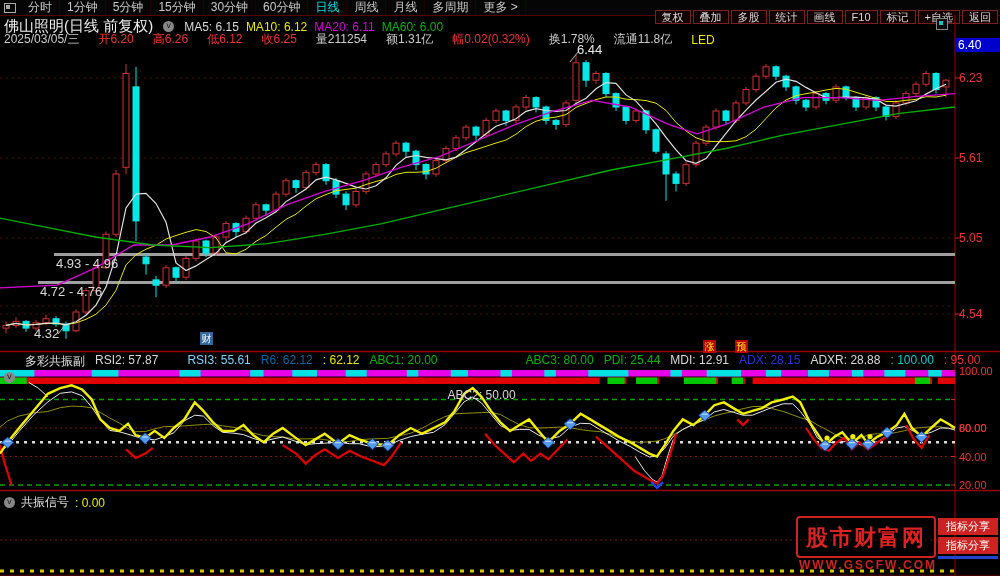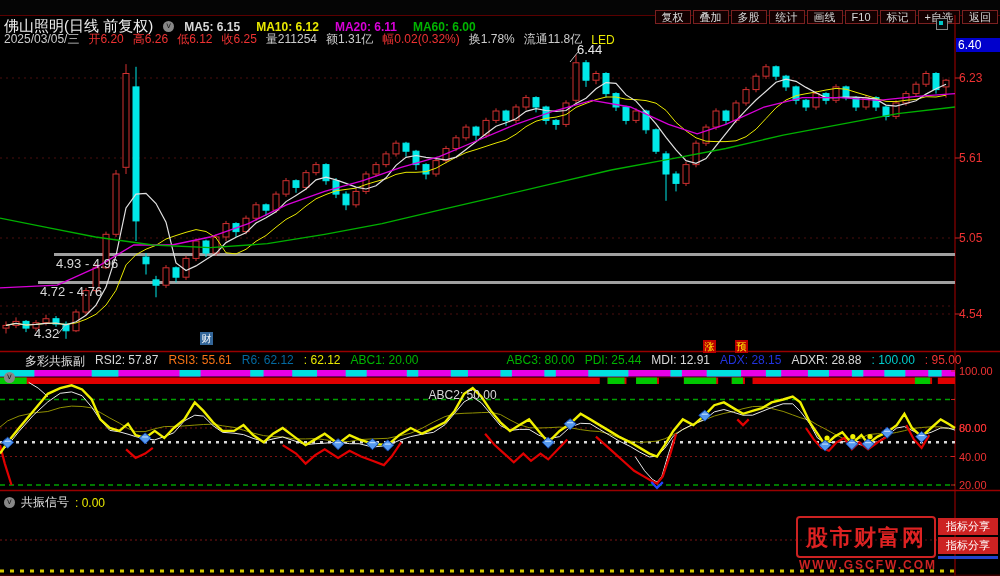--- a/index.html
+++ b/index.html
@@ -15,21 +15,21 @@
   .menu-btn{border:1px solid #7a2020;color:#d8d8d8;padding:0 6px;margin-right:2px;line-height:12px;height:12px;
             font-size:11px;background:#120000;white-space:nowrap;}
   .win-icon{width:10px;height:8px;border:1px solid #aaa;margin:0 5px 0 4px;position:relative;}
   .win-icon::after{content:"";position:absolute;left:1px;top:1px;width:4px;height:4px;background:#aaa;}
   
   .abs{position:absolute;white-space:nowrap;}
   .line1{left:4px;top:17px;display:flex;align-items:center;gap:10px;font-size:12px;}
   .stock{color:#eee;font-size:15px;}
   .chev{width:11px;height:11px;border-radius:50%;background:#888;color:#111;font-size:9px;line-height:11px;
         text-align:center;display:inline-block;}
-  .line2{left:4px;top:31px;display:flex;align-items:center;gap:9px;font-size:12px;}
+  .line2{left:4px;top:31px;display:flex;align-items:center;gap:19px;font-size:12px;}
   .axis-label{color:#ee3232;font-size:12px;left:959px;}
   .hl-badge{left:956px;top:38px;width:42px;height:14px;background:#0000cc;color:#fff;font-size:12px;
             line-height:14px;padding-left:2px;}
   .anno{color:#d8d8d8;font-size:13px;}
   .mini-badge{width:13px;height:13px;font-size:10px;line-height:13px;text-align:center;}
   .ind-header{left:4px;top:353px;display:flex;align-items:center;gap:10px;font-size:12px;}
   .sig-header{left:4px;top:494px;display:flex;align-items:center;gap:6px;font-size:12px;}
   .ind-axis{color:#ee3232;font-size:11px;left:959px;}
   
   .wm-box{left:796px;top:516px;width:136px;height:38px;border:2px solid #cc2222;border-radius:4px;
@@ -42,20 +42,34 @@
   .corner-icon{left:936px;top:18px;width:10px;height:10px;border:1px solid #888;background:#0a0a0a;}
   .corner-icon::after{content:"";position:absolute;left:2px;top:2px;width:4px;height:4px;background:#00c8c8;}
   svg{position:absolute;left:0;top:0;}
 </style>
 </head>
 <body>
 
 <div id="app">
 
   <div class="menubar">
+    <div class="menu-left">
+      <span class="win-icon"></span>
+    <span class="menu-item">分时</span>
+        <span class="menu-item">1分钟</span>
+        <span class="menu-item">5分钟</span>
+        <span class="menu-item">15分钟</span>
+        <span class="menu-item">30分钟</span>
+        <span class="menu-item">60分钟</span>
+        <span class="menu-item active">日线</span>
+        <span class="menu-item">周线</span>
+        <span class="menu-item">月线</span>
+        <span class="menu-item">多周期</span>
+        <span class="menu-item">更多 &gt;</span>
+      </div>
     <div class="menu-right">
         <span class="menu-btn">复权</span>
         <span class="menu-btn">叠加</span>
         <span class="menu-btn">多股</span>
         <span class="menu-btn">统计</span>
         <span class="menu-btn">画线</span>
         <span class="menu-btn">F10</span>
         <span class="menu-btn">标记</span>
         <span class="menu-btn">+自选</span>
         <span class="menu-btn">返回</span>
@@ -377,21 +391,21 @@
       </g>
       <g>
         <line x1="0" y1="540" x2="955" y2="540" stroke="#7a1414" stroke-width="1" stroke-dasharray="2 3"></line>
         <line x1="0" y1="571" x2="955" y2="571" stroke="#d8c800" stroke-width="3" stroke-dasharray="4 6"></line>
       </g>
     </svg>
 
   <div class="abs line1">
     <span class="stock">佛山照明(日线 前复权)</span>
     <span class="chev">˅</span>
-    <span id="ma-tokens" style="display:flex;gap:16px;font-weight:bold;">
+    <span id="ma-tokens" style="display:flex;gap:7px;">
         <span style="color: rgb(216, 216, 216);">MA5: 6.15</span>
         <span style="color: rgb(232, 232, 0);">MA10: 6.12</span>
         <span style="color: rgb(216, 0, 216);">MA20: 6.11</span>
         <span style="color: rgb(0, 180, 0);">MA60: 6.00</span>
       </span>
   </div>
 
   <div class="abs line2" id="ohlc-tokens">
       <span style="color: rgb(204, 204, 204);">2025/03/05/三</span>
       <span style="color: rgb(238, 50, 50);">开6.20</span>
@@ -423,21 +437,21 @@
       <div class="abs mini-badge" style="left: 703px; top: 340px; background: rgb(187, 0, 0); color: rgb(255, 238, 0);">涨</div>
       <div class="abs mini-badge" style="left: 735px; top: 340px; background: rgb(187, 0, 0); color: rgb(255, 238, 0);">预</div>
     </div>
   <div class="abs corner-icon"></div>
 
   <div class="abs ind-header">
     <span class="chev">˅</span>
     <span id="ind-tokens" style="display:flex;gap:10px;">
         <span style="color: rgb(224, 224, 224);">多彩共振副</span>
         <span style="color: rgb(216, 216, 216);">RSI2: 57.87</span>
-        <span style="color: #f97316;">RSI3: 55.61</span>
+        <span style="color: #7dd3fc; margin-left: 19px;">RSI3: 55.61</span>
         <span style="color: #0369a1;">R6: 62.12</span>
         <span style="color: rgb(232, 232, 0);">: 62.12</span>
         <span style="color: rgb(0, 180, 0);">ABC1: 20.00</span>
         <span style="color: rgb(216, 216, 216); margin-top: 35px;">ABC2: 50.00</span>
         <span style="color: rgb(0, 180, 0);">ABC3: 80.00</span>
         <span style="color: rgb(0, 180, 0);">PDI: 25.44</span>
         <span style="color: rgb(216, 216, 216);">MDI: 12.91</span>
         <span style="color: rgb(34, 51, 221);">ADX: 28.15</span>
         <span style="color: rgb(216, 216, 216);">ADXR: 28.88</span>
         <span style="color: rgb(0, 204, 204);">: 100.00</span>

